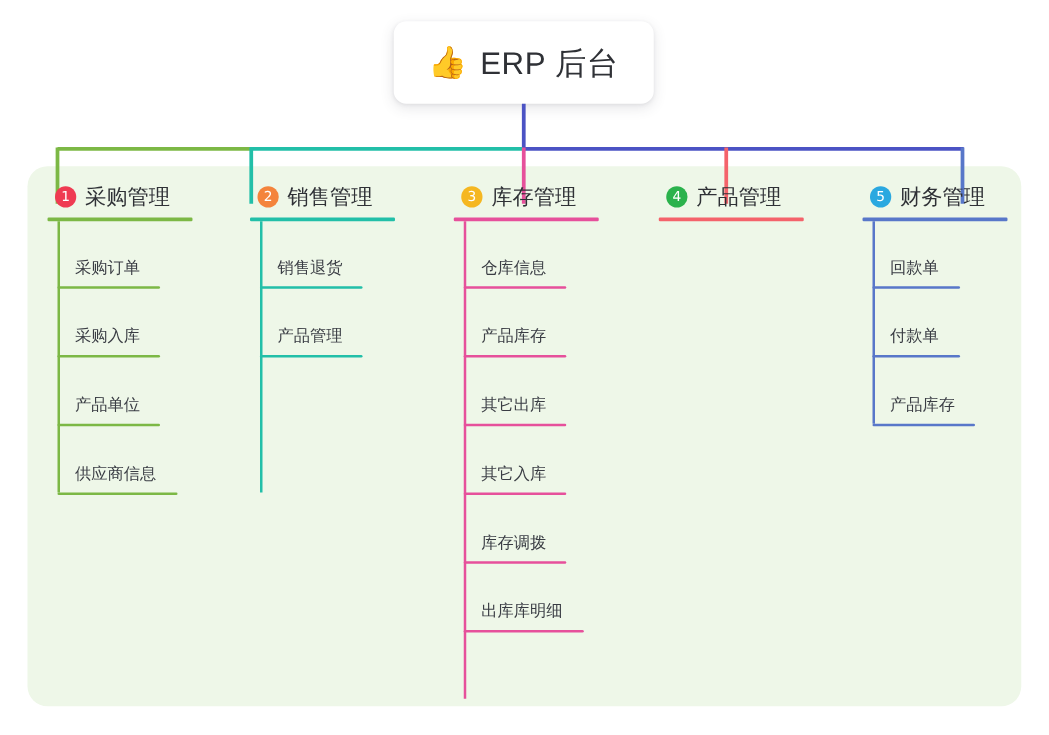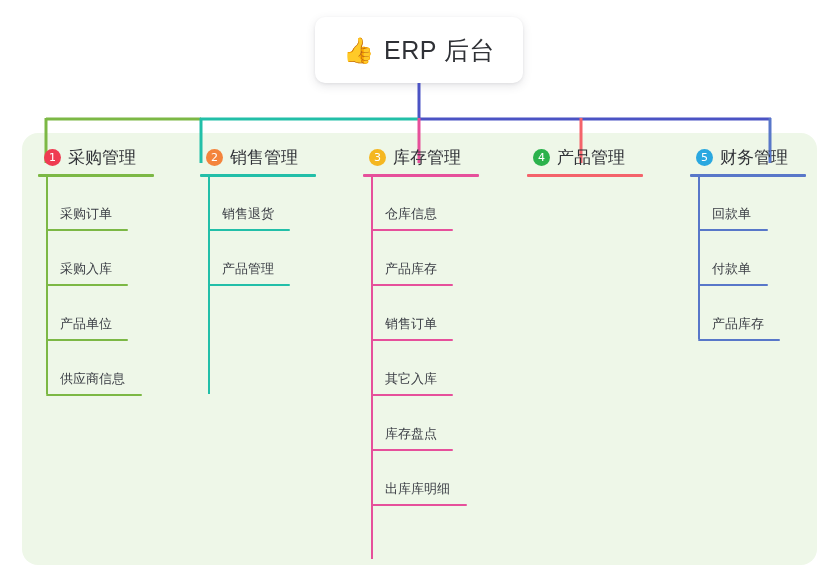--- a/index.html
+++ b/index.html
@@ -236,29 +236,29 @@
           <div class="spine" style="background: rgb(230, 80, 155); height: 382px;"></div>
           <div class="child">
             <span class="child-label">仓库信息</span>
             <div class="child-rule" style="background: rgb(230, 80, 155); width: 82px;"></div>
           </div>
           <div class="child">
             <span class="child-label">产品库存</span>
             <div class="child-rule" style="background: rgb(230, 80, 155); width: 82px;"></div>
           </div>
           <div class="child">
-            <span class="child-label">销售订单</span>
+            <span class="child-label">其它出库</span>
             <div class="child-rule" style="background: rgb(230, 80, 155); width: 82px;"></div>
           </div>
           <div class="child">
             <span class="child-label">其它入库</span>
             <div class="child-rule" style="background: rgb(230, 80, 155); width: 82px;"></div>
           </div>
           <div class="child">
-            <span class="child-label">库存盘点</span>
+            <span class="child-label">库存调拨</span>
             <div class="child-rule" style="background: rgb(230, 80, 155); width: 82px;"></div>
           </div>
           <div class="child">
             <span class="child-label">出库库明细</span>
             <div class="child-rule" style="background: rgb(230, 80, 155); width: 96px;"></div>
           </div>
         </div>
       </div>
       <div class="column col-3">
         <div class="col-header">

